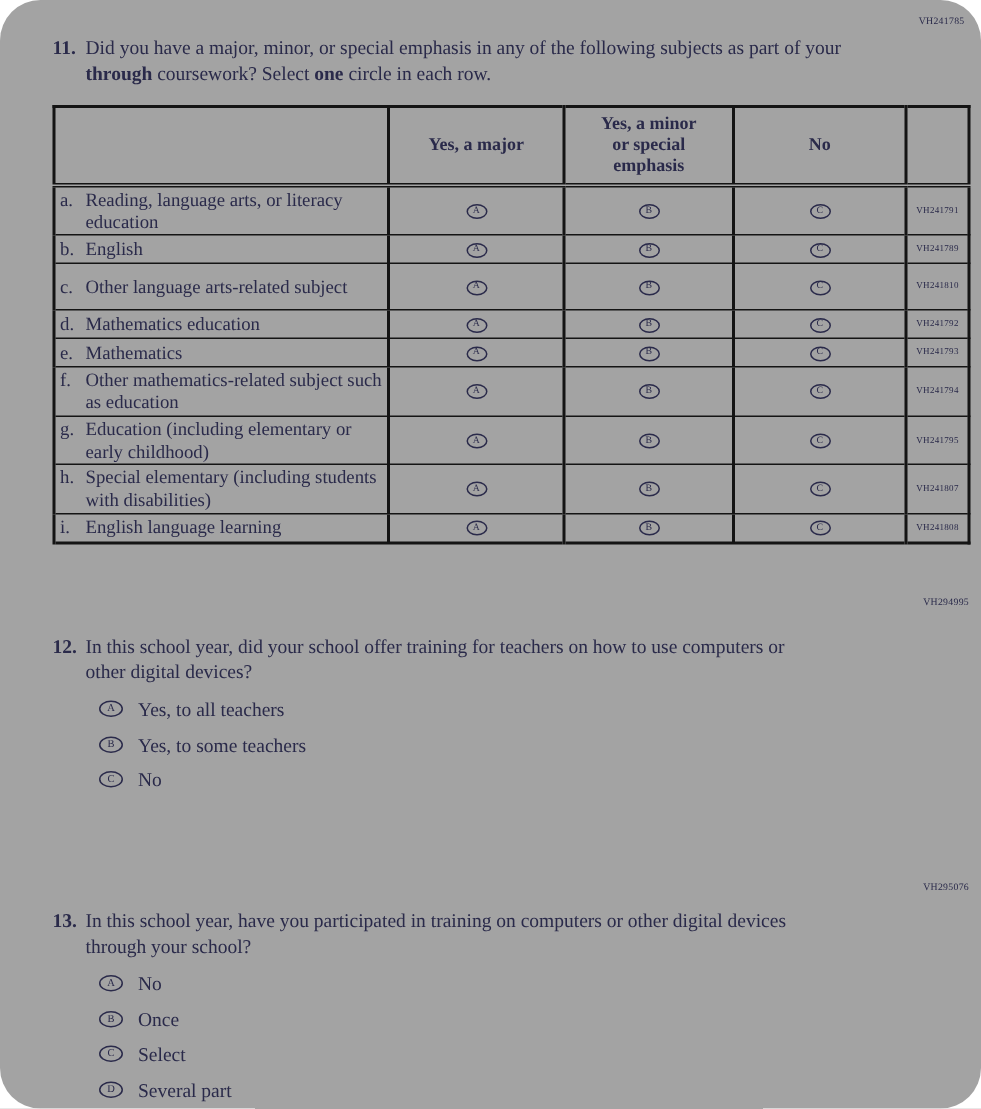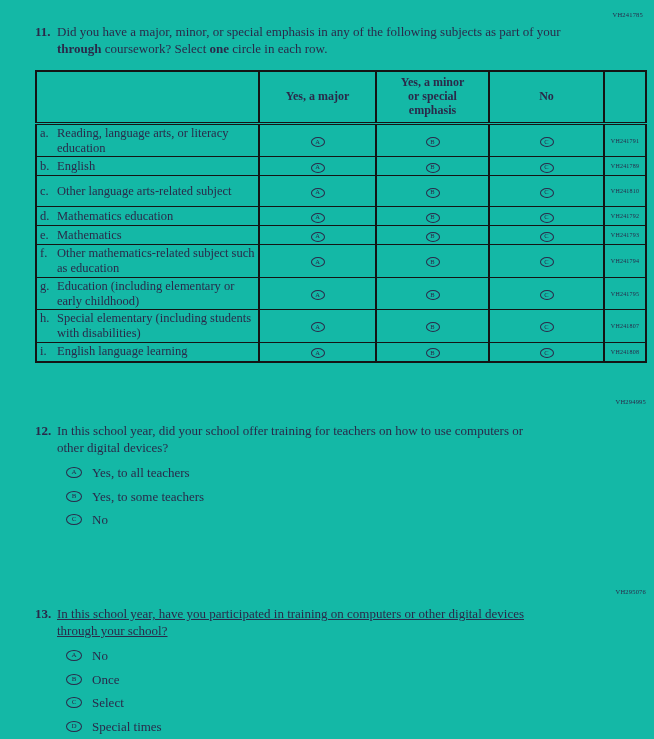--- a/index.html
+++ b/index.html
@@ -1,20 +1,21 @@
 <!DOCTYPE html>
 <html><head>
 <meta charset="utf-8">
 <style>
   * { margin:0; padding:0; box-sizing:border-box; }
   html,body { background:#ffffff; }
   body { font-family:"Liberation Serif","DejaVu Serif",serif; color:#2a2a4a; }
   #page {
-    position:relative; width:654px; height:739px; background:#14b8a6;
+    position:relative; width:654px; height:739px; background:#a3a3a3;
     overflow:hidden;
+    border-radius:27px;
   }
   .vh-code {
     position:absolute; font-size:6.5px; letter-spacing:0.2px; color:#2a2a4a;
   }
   .question { display:flex; }
   .qnum { font-weight:bold; font-size:13px; width:22px; flex:0 0 22px; line-height:1.3; }
   .qtext { font-size:13px; line-height:1.3; }
   .qtext b { font-weight:bold; }
 
   
@@ -225,35 +226,35 @@
         <span class="opt-label">No</span>
       </div>
     </div>
   </div>
 
   <div class="vh-code" style="top:588px; right:8px;">VH295076</div>
 
   <div class="q-block" style="top:606px;">
     <div class="question">
       <span class="qnum">13.</span>
-      <div class="qtext" style="width:500px;text-decoration:underline;">In this school year, have you participated in training on computers or other digital devices through your school?</div>
+      <div class="qtext" style="width:500px;">In this school year, have you participated in training on computers or other digital devices through your school?</div>
     </div>
     <div class="opt-list">
       <div class="opt-row">
         <span class="bubble lg">A</span>
         <span class="opt-label">No</span>
       </div>
       <div class="opt-row">
         <span class="bubble lg">B</span>
         <span class="opt-label">Once</span>
       </div>
       <div class="opt-row">
         <span class="bubble lg">C</span>
         <span class="opt-label">Select</span>
       </div>
       <div class="opt-row">
         <span class="bubble lg">D</span>
-        <span class="opt-label">Special times</span>
+        <span class="opt-label">Several part</span>
       </div>
     </div>
   </div>
 
 </div>
 
 </body></html>

